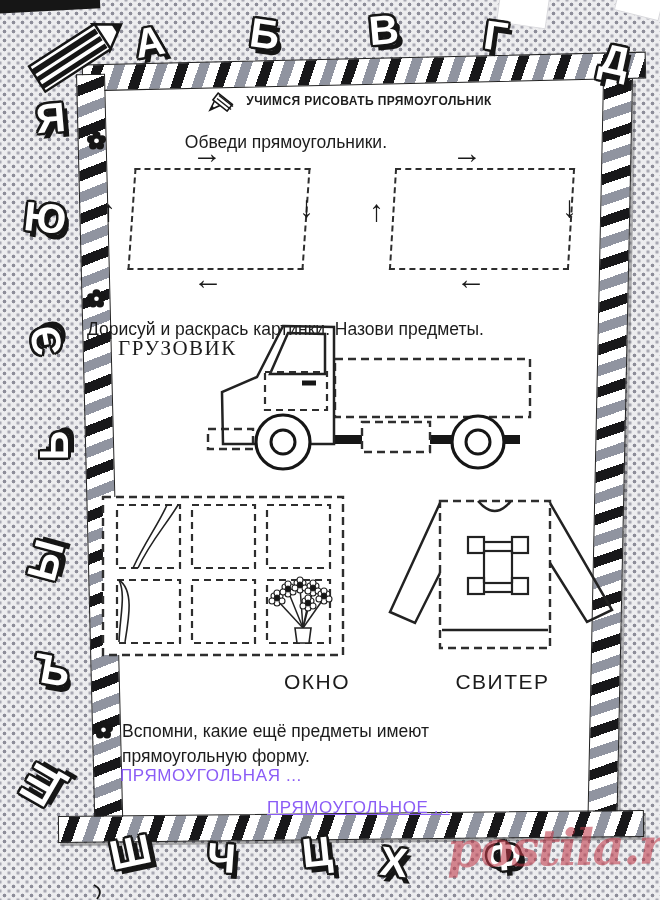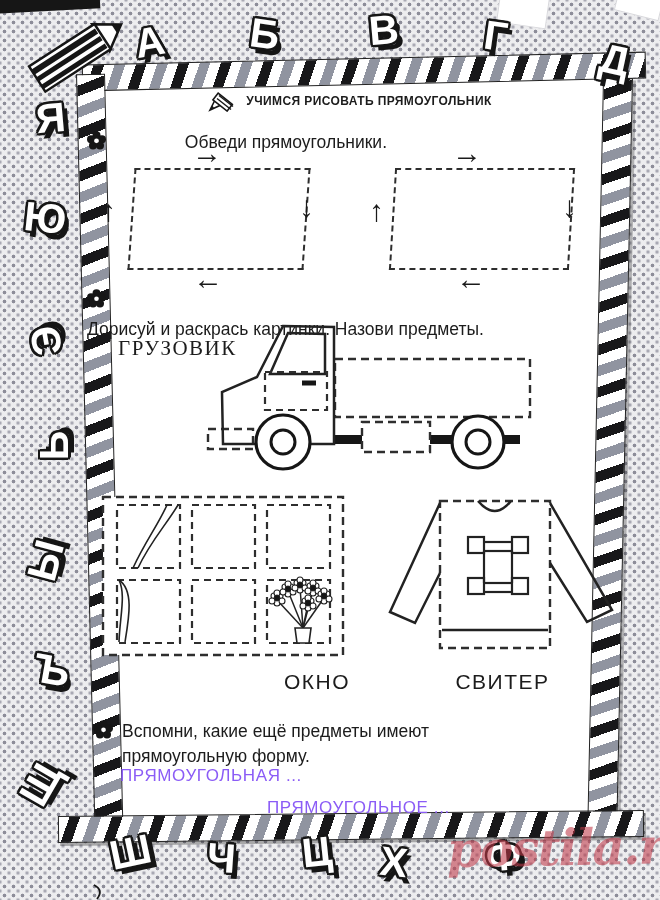--- a/index.html
+++ b/index.html
@@ -276,21 +276,21 @@
         <circle cx="15" cy="8.3" r="4" fill="#161616"></circle>
       <circle cx="13" cy="14.6" r="4" fill="#161616"></circle>
         <circle cx="6" cy="14.6" r="4" fill="#161616"></circle>
       <circle cx="4" cy="8.3" r="4" fill="#161616"></circle>
         <circle cx="9.5" cy="9.8" r="2.3" fill="#fff"></circle>
     </svg>
     <span style="max-width:430px;display:inline-block;">Вспомни, какие ещё предметы имеют прямоугольную форму.</span>
   </div>
 
   <span class="prompt" style="left:120px;top:766px;">ПРЯМОУГОЛЬНАЯ ...</span>
-  <span class="prompt" style="left:267px;top:798px;">ПРЯМОУГОЛЬНОЕ ...</span>
+  <span class="prompt" style="left:267px;top:798px;text-decoration:underline;">ПРЯМОУГОЛЬНОЕ ...</span>
 
   <svg class="pgtail" width="16" height="16" viewBox="0 0 16 16">
     <path d="M2,1 Q12,6 5,15" stroke="#161616" stroke-width="1.8" fill="none"></path>
   </svg>
 
   <span class="watermark">postila.ru</span>
 
 </div>
 
 </body></html>

